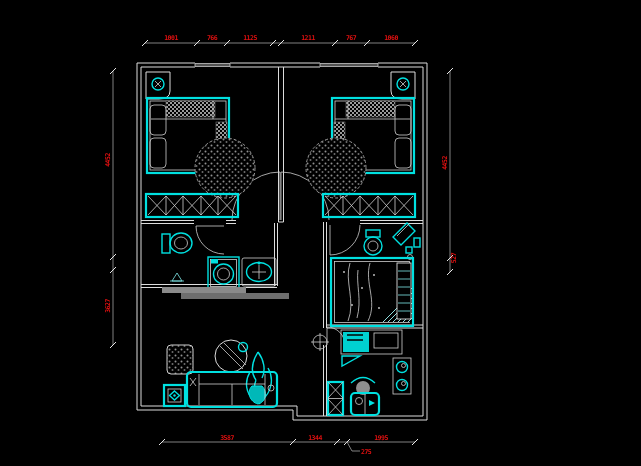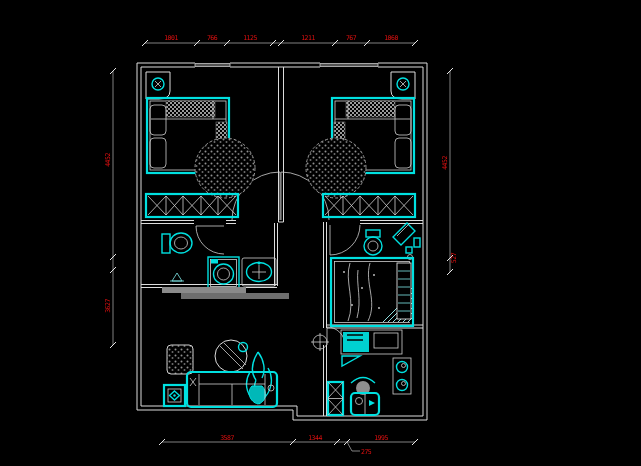--- a/index.html
+++ b/index.html
@@ -1,17 +1,17 @@
 <!DOCTYPE html>
 <html><head>
 <meta charset="utf-8">
 <style>
   html,body{margin:0;padding:0;background:#000;}
   .stage{position:relative;width:641px;height:466px;background:#000;overflow:hidden;
-         font-family:"DejaVu Sans Mono",monospace;}
+         font-family:"DejaVu Sans Mono",monospace;font-weight:bold;}
   svg{display:block}
   
   .w   {stroke:#dcdcdc;stroke-width:1;fill:none}
   .wt  {stroke:#cfcfcf;stroke-width:.8;fill:none}
   .cy  {stroke:#00e0e0;stroke-width:1.4;fill:none}
   .cy2 {stroke:#00e0e0;stroke-width:2.2;fill:none}
   .cyt {stroke:#7fe8e8;stroke-width:.8;fill:none}
   .dimline{stroke:#8f8f8f;stroke-width:.9;fill:none}
   .tick{stroke:#e8e8e8;stroke-width:1;fill:none}
   .dimtxt{fill:#e01010;font-size:6.5px;font-family:"DejaVu Sans Mono",monospace;letter-spacing:-0.5px}

